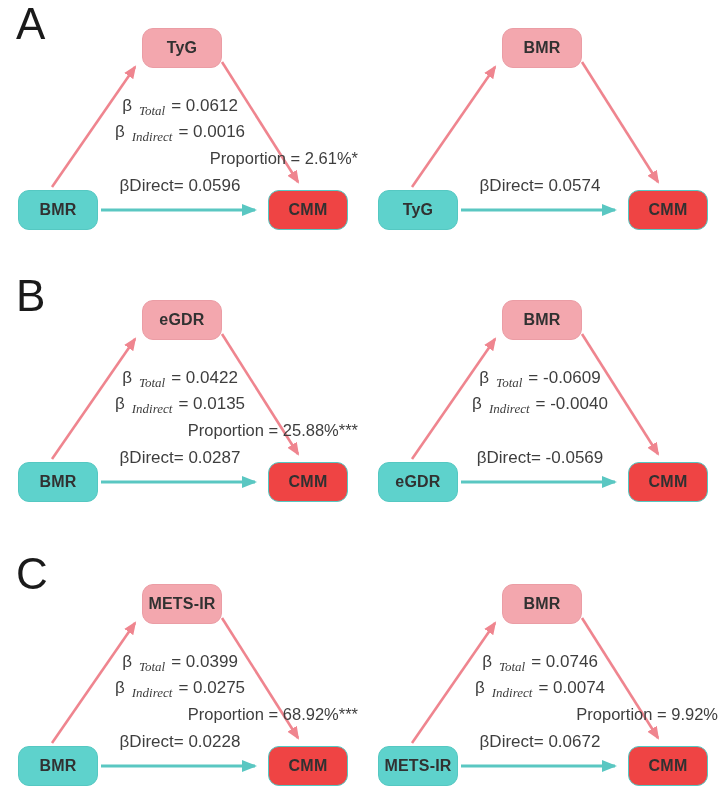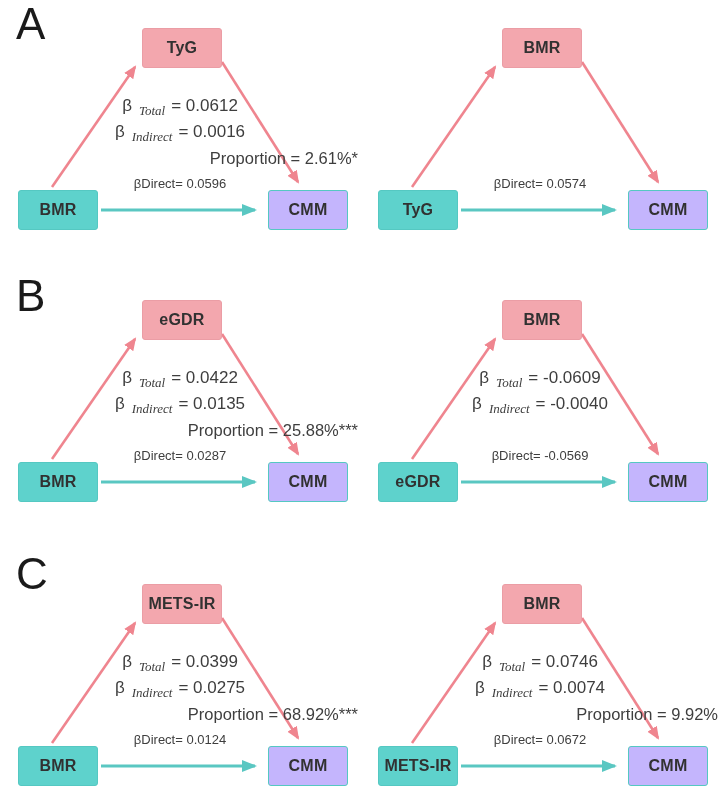--- a/index.html
+++ b/index.html
@@ -15,44 +15,44 @@
     position:absolute;left:16px;top:0px;
     font-size:44px;font-weight:500;color:#1a1a1a;line-height:1.1;
   }
   .diagram{position:absolute;top:0;width:356px;height:247px;}
   .diagram.left{left:2px;}
   .diagram.right{left:362px;}
   .arrows{position:absolute;left:0;top:0;}
   .arrows line.pink{stroke:#ef858f;stroke-width:2.6;marker-end:url(#mpink);}
   .arrows line.teal{stroke:#5ac7c2;stroke-width:2.8;marker-end:url(#mteal);}
   .node{
-    position:absolute;width:80px;height:40px;border-radius:3px;
+    position:absolute;width:80px;height:40px;border-radius:11px;
     display:flex;align-items:center;justify-content:center;
     font-weight:700;font-size:16px;color:#313131;letter-spacing:.2px;
     box-sizing:border-box;
   }
   .mediator{left:140px;top:28px;background:#f3a7ae;border:1px solid #eb9da5;}
   .exposure{left:16px;top:190px;background:#5ed2cc;border:1px solid #55c8c2;}
-  .outcome{left:266px;top:190px;background:#c4b5fd;border:1px solid #55c8c2;}
+  .outcome{left:266px;top:190px;background:#ef4444;border:1px solid #55c8c2;}
   .stats{
     position:absolute;left:0;top:93px;width:356px;
     text-align:center;color:#3e3e3e;font-size:17px;
   }
   .stat{height:26px;line-height:26px;white-space:nowrap;}
   .stat .b{font-size:17px;}
   .stat .sub{
     font-family:"Liberation Serif","DejaVu Serif",serif;
     font-style:italic;font-size:13px;
     position:relative;top:4px;margin-left:7px;
   }
   .stat .v{margin-left:6px;text-align:right;}
   .proportion{height:26px;line-height:26px;font-size:16.5px;white-space:nowrap;text-align:right;}
   .direct-line{
     position:absolute;left:0;top:176px;width:356px;
-    text-align:center;color:#3e3e3e;font-size:13px;white-space:nowrap;
+    text-align:center;color:#3e3e3e;font-size:17px;white-space:nowrap;
   }
 </style>
 </head>
 <body>
 
 <svg width="0" height="0" style="position:absolute">
   <defs>
     <marker id="mpink" markerUnits="userSpaceOnUse" markerWidth="14" markerHeight="12" refX="11" refY="5.5" orient="auto">
       <path d="M0,0 L13,5.5 L0,11 z" fill="#ef858f"></path>
     </marker>
@@ -144,21 +144,21 @@
         <line class="teal" x1="99" y1="210" x2="253" y2="210"></line>
       </svg>
       <div class="node mediator">METS-IR</div>
       <div class="node exposure">BMR</div>
       <div class="node outcome">CMM</div>
       <div class="stats">
         <div class="stat"><span class="b">β</span><span class="sub">Total</span><span class="v">= 0.0399</span></div>
         <div class="stat"><span class="b">β</span><span class="sub">Indirect</span><span class="v">= 0.0275</span></div>
         <div class="proportion">Proportion = 68.92%***</div>
       </div>
-      <div class="direct-line"><span class="b">β</span><span class="sub">Direct</span><span class="v">= 0.0124</span></div>
+      <div class="direct-line"><span class="b">β</span><span class="sub">Direct</span><span class="v">= 0.0228</span></div>
     </div>
 
     <div class="diagram right" style="top:6px">
       <svg class="arrows" width="356" height="247">
         <line class="pink" x1="50" y1="187" x2="133" y2="67"></line>
         <line class="pink" x1="220" y1="62" x2="296" y2="182"></line>
         <line class="teal" x1="99" y1="210" x2="253" y2="210"></line>
       </svg>
       <div class="node mediator">BMR</div>
       <div class="node exposure">METS-IR</div>

